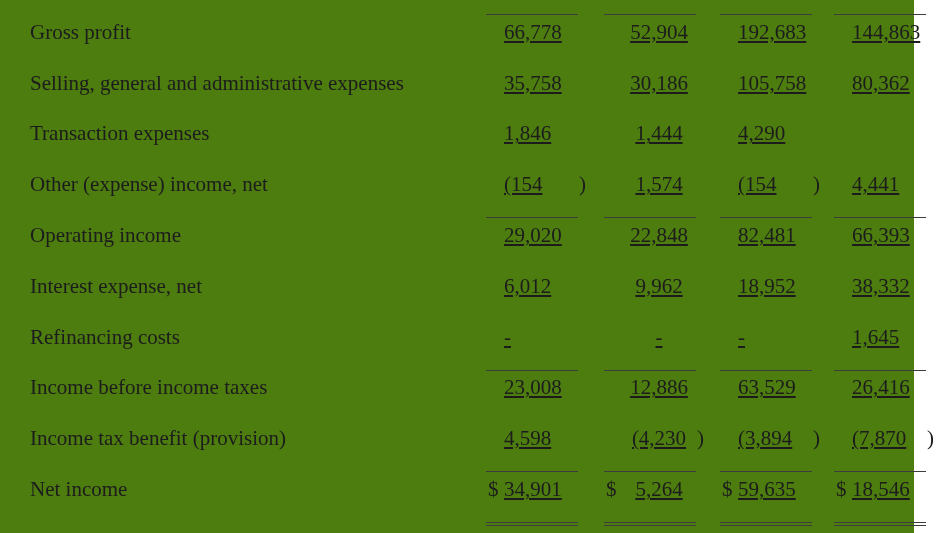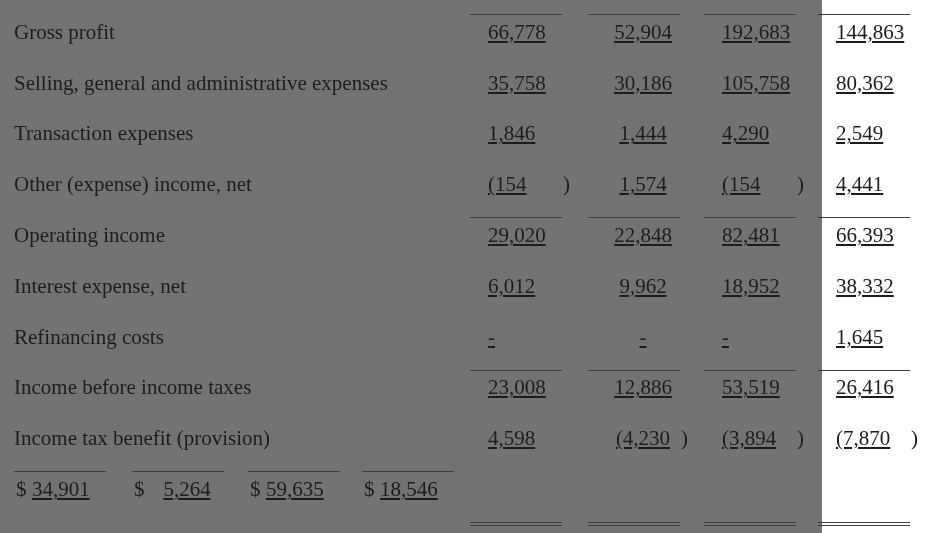--- a/index.html
+++ b/index.html
@@ -6,24 +6,24 @@
   html, body { background: #ffffff; }
   body {
     width: 950px;
     height: 533px;
     overflow: hidden;
     font-family: "Liberation Serif", "DejaVu Serif", serif;
     font-size: 21px;
     color: #1c1c1c;
   }
   .page {
-    width: 822px;
+    width: 914px;
     height: 533px;
-    padding: 7px 0 0 14px;
-    background: #737373;
+    padding: 7px 0 0 30px;
+    background: #4d7c0f;
   }
   .statement { width: 899px; }
   .row {
     display: flex;
     height: 50.8px;
     align-items: stretch;
   }
   .cell {
     display: flex;
     align-items: center;
@@ -111,23 +111,20 @@
     <div class="cell label">Transaction expenses</div>
     <div class="cell val c1">
           <span class="num">1,846</span>
         </div>
     <div class="cell val c2">
           <span class="num">1,444</span>
         </div>
     <div class="cell val c3">
           <span class="num">4,290</span>
         </div>
-    <div class="cell val c4">
-          <span class="num">2,549</span>
-        </div>
   </div>
       <div class="row">
     <div class="cell label">Other (expense) income, net</div>
     <div class="cell val c1">
           <span class="num open">(154</span>
           <span class="close">)</span>
         </div>
     <div class="cell val c2">
           <span class="num">1,574</span>
         </div>
@@ -186,21 +183,21 @@
   </div>
       <div class="row rule-above">
     <div class="cell label">Income before income taxes</div>
     <div class="cell val c1">
           <span class="num">23,008</span>
         </div>
     <div class="cell val c2">
           <span class="num">12,886</span>
         </div>
     <div class="cell val c3">
-          <span class="num">53,519</span>
+          <span class="num">63,529</span>
         </div>
     <div class="cell val c4">
           <span class="num">26,416</span>
         </div>
   </div>
       <div class="row">
     <div class="cell label">Income tax benefit (provision)</div>
     <div class="cell val c1">
           <span class="num">4,598</span>
         </div>
@@ -211,20 +208,21 @@
     <div class="cell val c3">
           <span class="num open">(3,894</span>
           <span class="close">)</span>
         </div>
     <div class="cell val c4">
           <span class="num open">(7,870</span>
           <span class="close">)</span>
         </div>
   </div>
       <div class="row rule-above">
+    <div class="cell label">Net income</div>
     <div class="cell val c1">
           <span class="dollar">$</span>
           <span class="num">34,901</span>
         </div>
     <div class="cell val c2">
           <span class="dollar">$</span>
           <span class="num">5,264</span>
         </div>
     <div class="cell val c3">
           <span class="dollar">$</span>

